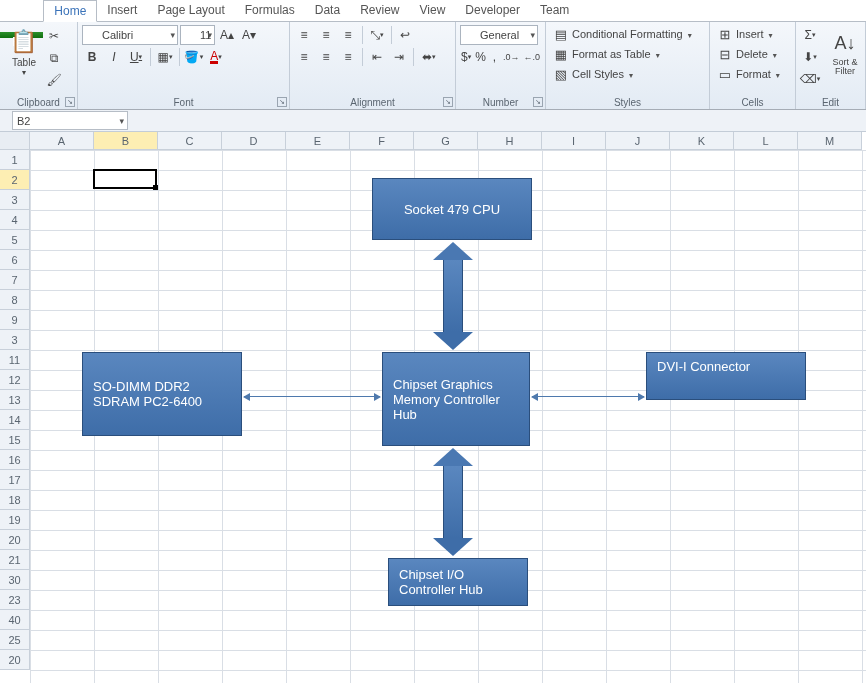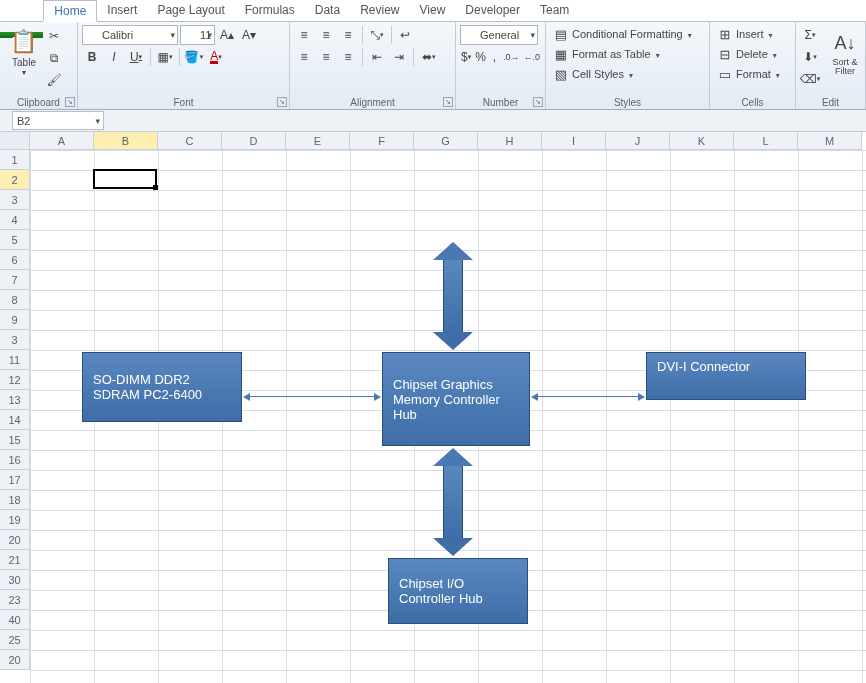--- a/index.html
+++ b/index.html
@@ -34,21 +34,21 @@
   .smbtn { width:20px; height:20px; display:flex; align-items:center; justify-content:center; border:1px solid transparent; font-size:12px; color:#444; }
   .sep { width:1px; height:18px; background:#c3ccd7; margin:0 2px; }
   .combo { height:20px; border:1px solid #abb4bf; background:#fff; font-size:11px; padding:0 14px 0 19px; position:relative; display:flex; align-items:center; }
   .combo::after { content:"▾"; position:absolute; right:2px; font-size:9px; color:#555; }
   .spl { display:flex; align-items:center; height:20px; font-size:11px; gap:3px; padding:0 3px;}
   .spl .ic{width:16px;height:16px;display:flex;align-items:center;justify-content:center;font-size:13px;}
   .spl .dd::after{content:"▾"; font-size:8px; color:#555; margin-left:2px;}
 
   
   .fbar { display:flex; height:22px; border-bottom:1px solid #c3ccd7; align-items:stretch; background:#eef2f7;}
-  .namebox { width:92px; border:1px solid #b6bdc6; background:#fff; margin:1px 0 1px 12px; display:flex; align-items:center; padding:0 4px; font-size:11px; position:relative;}
+  .namebox { width:116px; border:1px solid #b6bdc6; background:#fff; margin:1px 0 1px 12px; display:flex; align-items:center; padding:0 4px; font-size:11px; position:relative;}
   .namebox::after{content:"▾"; position:absolute; right:3px; font-size:9px; color:#555;}
   .fxarea { flex:1; display:flex; align-items:center; margin:1px 2px 1px 6px; background:#fff; border:1px solid #b6bdc6;}
   .fxarea .fx{font-style:italic; padding:0 6px; color:#5a6570; border-right:1px solid #d0d6dd; height:100%; display:flex;align-items:center;}
   .fxarea input{flex:1;border:none;outline:none;font-size:11px;padding:0 4px;height:100%;}
 
   
   .sheet { position:relative; height: calc(683px - 22px - 88px - 22px); overflow:hidden; }
   .corner { position:absolute; left:0; top:0; width:30px; height:18px; background:#e8edf3; border-right:1px solid #c8d0da; border-bottom:1px solid #c8d0da;}
   .colhdrs { position:absolute; left:30px; top:0; right:0; height:18px; display:flex; }
   .ch { width:64px; border-right:1px solid #c8d0da; border-bottom:1px solid #c8d0da; background:#eef2f7; text-align:center; font-size:11px; color:#5a6570; line-height:18px;}
@@ -312,45 +312,48 @@
     <div class="rh">20</div>
   </div>
 
   <div class="cells">
     <div class="gridlines"></div>
 
     <div class="activecell" style="left:63px;top:19px;width:64px;height:20px;">
       <div class="ac-handle"></div>
     </div>
 
+    <div class="shape centertxt" style="left:342px;top:28px;width:160px;height:62px;">
+      <span>Socket 479 CPU</span>
+    </div>
 
     <div class="arrow-v" style="left:403px;top:92px;height:108px;">
       <div class="head-up"></div>
       <div class="shaft"></div>
       <div class="head-dn"></div>
     </div>
 
-    <div class="shape" style="left:52px;top:202px;width:160px;height:70px;">
+    <div class="shape" style="left:52px;top:202px;width:160px;height:84px;">
       <span>SO-DIMM DDR2 SDRAM PC2-6400</span>
     </div>
 
     <div class="shape" style="left:352px;top:202px;width:148px;height:94px;">
       <span>Chipset Graphics Memory Controller Hub</span>
     </div>
 
     <div class="shape" style="left:616px;top:202px;width:160px;height:48px;align-items:flex-start;">
       <span>DVI-I Connector</span>
     </div>
 
     <div class="conn-h" style="left:214px;top:246px;width:136px;"></div>
     <div class="conn-h" style="left:502px;top:246px;width:112px;"></div>
 
     <div class="arrow-v" style="left:403px;top:298px;height:108px;">
       <div class="head-up"></div>
       <div class="shaft"></div>
       <div class="head-dn"></div>
     </div>
 
-    <div class="shape" style="left:358px;top:408px;width:140px;height:66px;">
+    <div class="shape" style="left:358px;top:408px;width:140px;height:48px;">
       <span>Chipset I/O Controller Hub</span>
     </div>
   </div>
 </div>
 
 </body></html>

